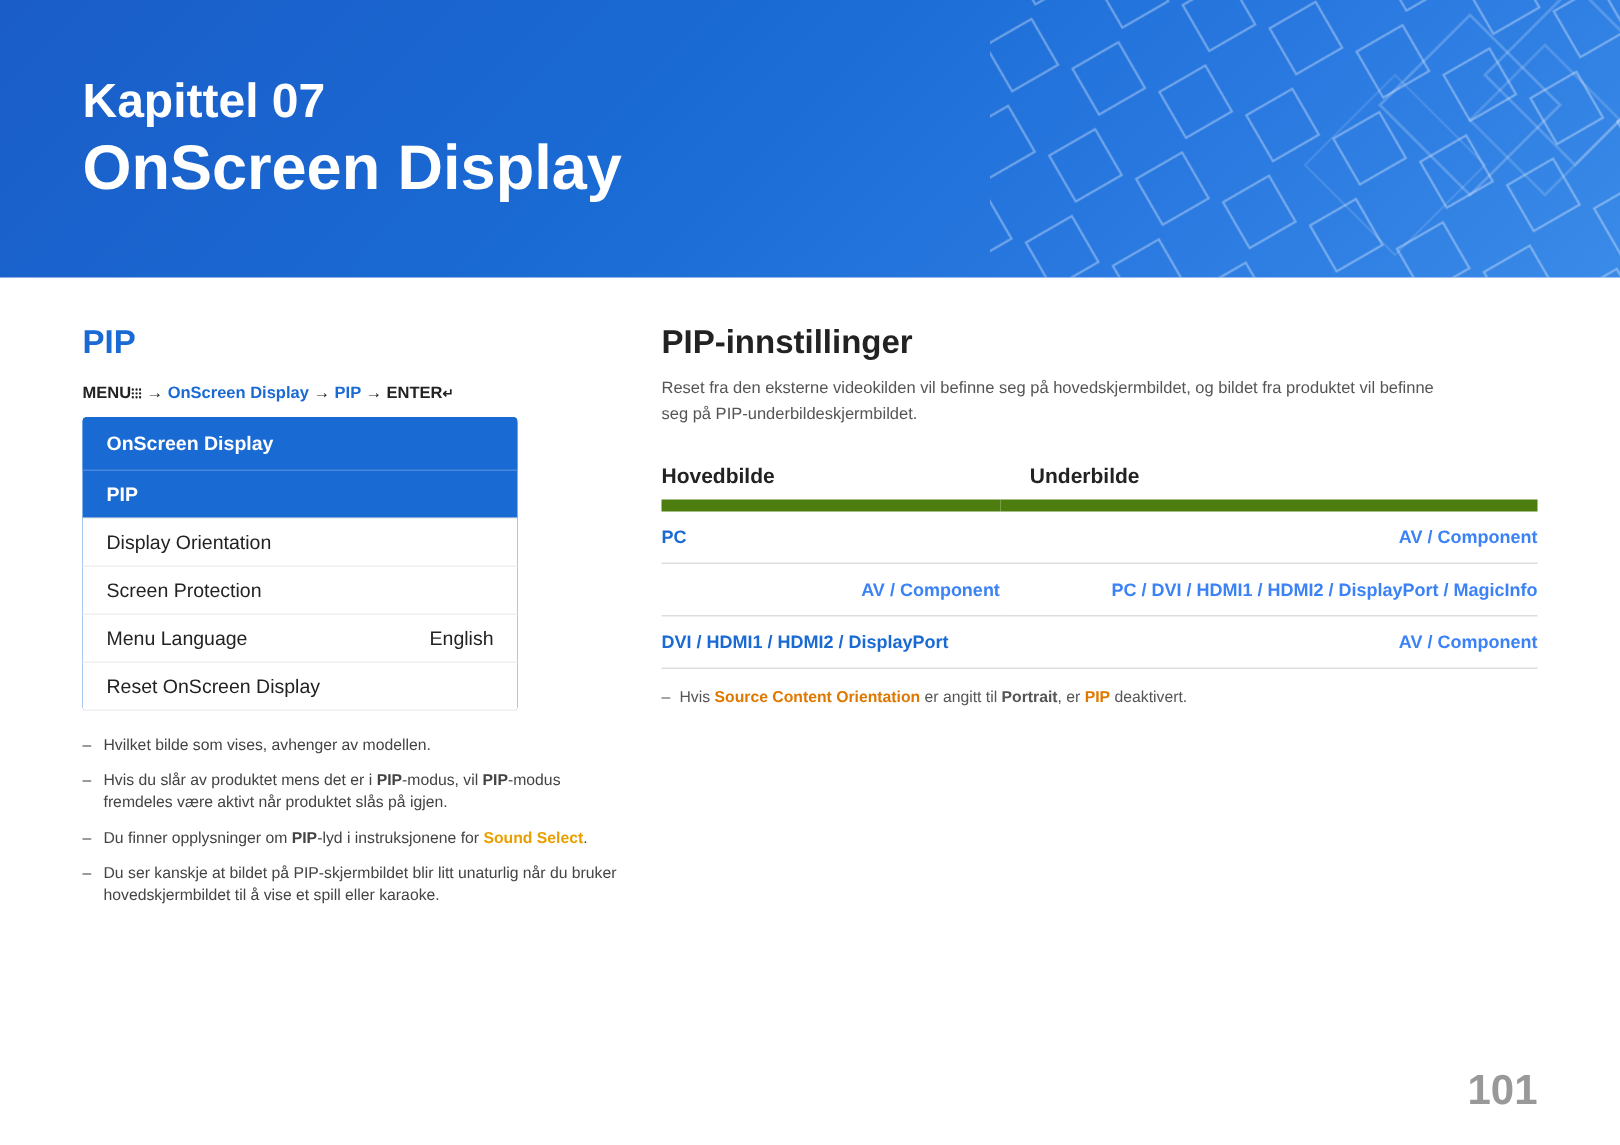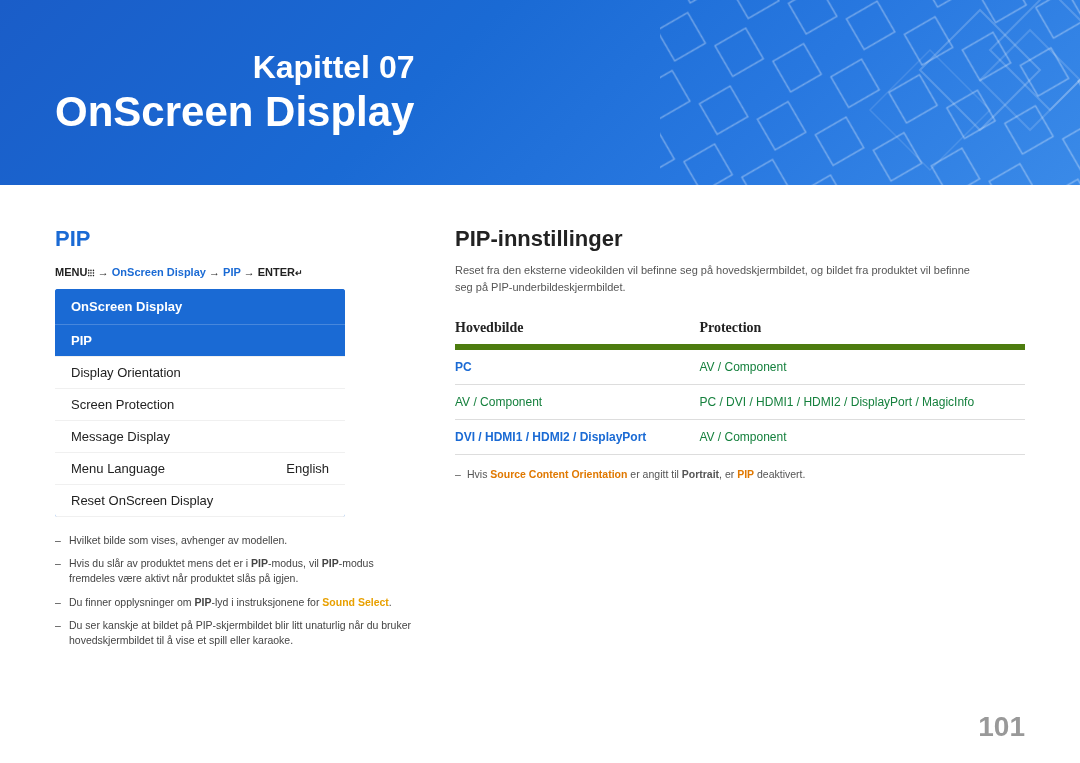--- a/index.html
+++ b/index.html
@@ -20,40 +20,39 @@
       position: relative;
       overflow: hidden;
       display: flex;
       align-items: center;
       padding-left: 55px;
     }
     .header-title {
       color: #fff;
       z-index: 2;
       position: relative;
-      text-align: right;
     }
     .header-title .chapter {
       font-size: 32px;
       font-weight: 700;
       line-height: 1.2;
       display: block;
     }
     .header-title .main-title {
       font-size: 42px;
       font-weight: 700;
       line-height: 1.2;
       display: block;
     }
 
     
     .content {
       display: flex;
-      padding: 41px 55px 20px 55px;
-      gap: 40px;
+      padding: 30px 55px 20px 55px;
+      gap: 26px;
     }
 
     
     .left-col {
       width: 360px;
       flex-shrink: 0;
     }
 
     .section-title {
       color: #1a6ad4;
@@ -152,22 +151,21 @@
       margin-bottom: 18px;
       max-width: 520px;
     }
 
     
     .pip-table {
       width: 100%;
       border-collapse: collapse;
     }
     .pip-table thead tr {
-      border-bottom: 6px solid #4d7c0f;
-      font-family: Liberation Serif, serif;
+      border-bottom: 8px solid #4d7c0f;
     }
     .pip-table thead th {
       font-size: 14px;
       font-weight: 700;
       color: #222;
       padding: 6px 0 8px 0;
       text-align: left;
     }
     .pip-table thead th:last-child {
       padding-left: 20px;
@@ -181,22 +179,23 @@
       vertical-align: top;
     }
     .pip-table tbody td:last-child {
       padding-left: 20px;
     }
     .pip-table .cell-blue {
       color: #1a6ad4;
       font-weight: 600;
     }
     .pip-table .cell-orange {
-      color: #15803d;
-      font-weight: 400;
+      color: #3b82f6;
+      font-weight: 700;
+      text-align: right;
     }
 
     .right-note {
       font-size: 10.5px;
       color: #555;
       margin-top: 12px;
       padding-left: 12px;
       position: relative;
       line-height: 1.5;
     }
@@ -271,23 +270,20 @@
       <div class="osd-menu-item active">
             <span>PIP</span>
           </div>
           <div class="osd-menu-item">
             <span>Display Orientation</span>
           </div>
           <div class="osd-menu-item">
             <span>Screen Protection</span>
           </div>
           <div class="osd-menu-item">
-            <span>Message Display</span>
-          </div>
-          <div class="osd-menu-item">
             <span>Menu Language</span>
             <span class="item-value">English</span>
           </div>
           <div class="osd-menu-item">
             <span>Reset OnScreen Display</span>
           </div>
         </div>
     </div>
 
     <div class="notes">
@@ -300,21 +296,21 @@
   </div>
 
   <div class="right-col">
     <div class="right-section-title">PIP-innstillinger</div>
     <div class="right-description">Reset fra den eksterne videokilden vil befinne seg på hovedskjermbildet, og bildet fra produktet vil befinne seg på PIP-underbildeskjermbildet.</div>
 
     <table class="pip-table">
       <thead>
         <tr>
           <th>Hovedbilde</th>
-          <th>Protection</th>
+          <th>Underbilde</th>
         </tr>
       </thead>
       <tbody>
 
       <tr>
             <td class="cell-blue">PC</td>
             <td class="cell-orange">AV / Component</td>
           </tr>
           <tr>
             <td class="cell-orange">AV / Component</td>

